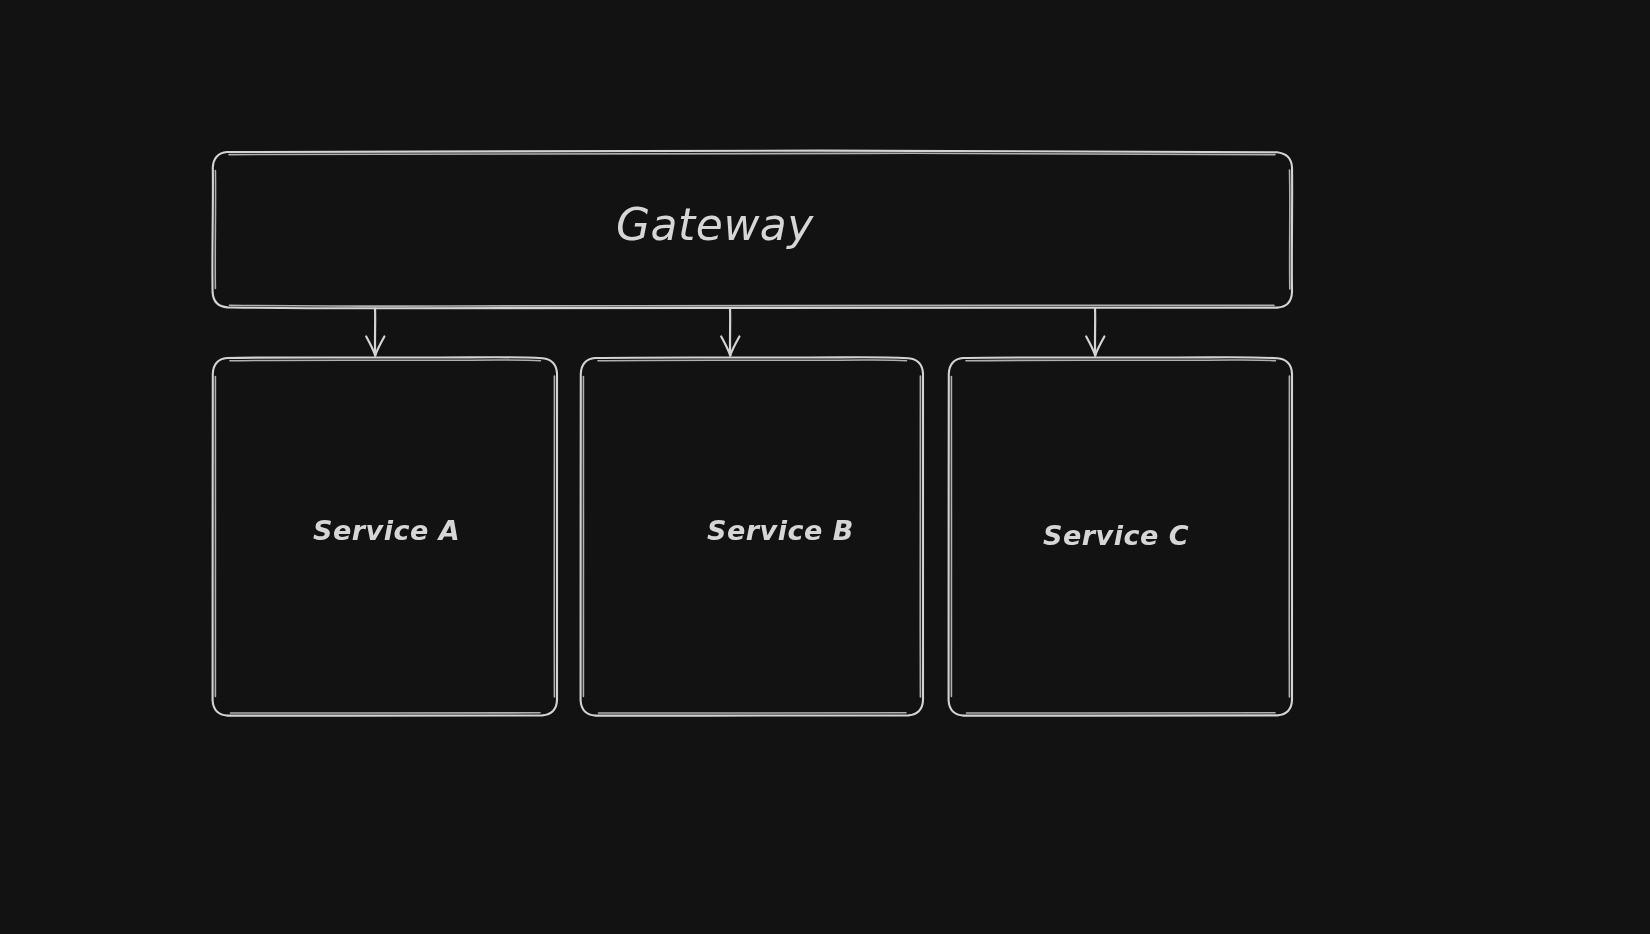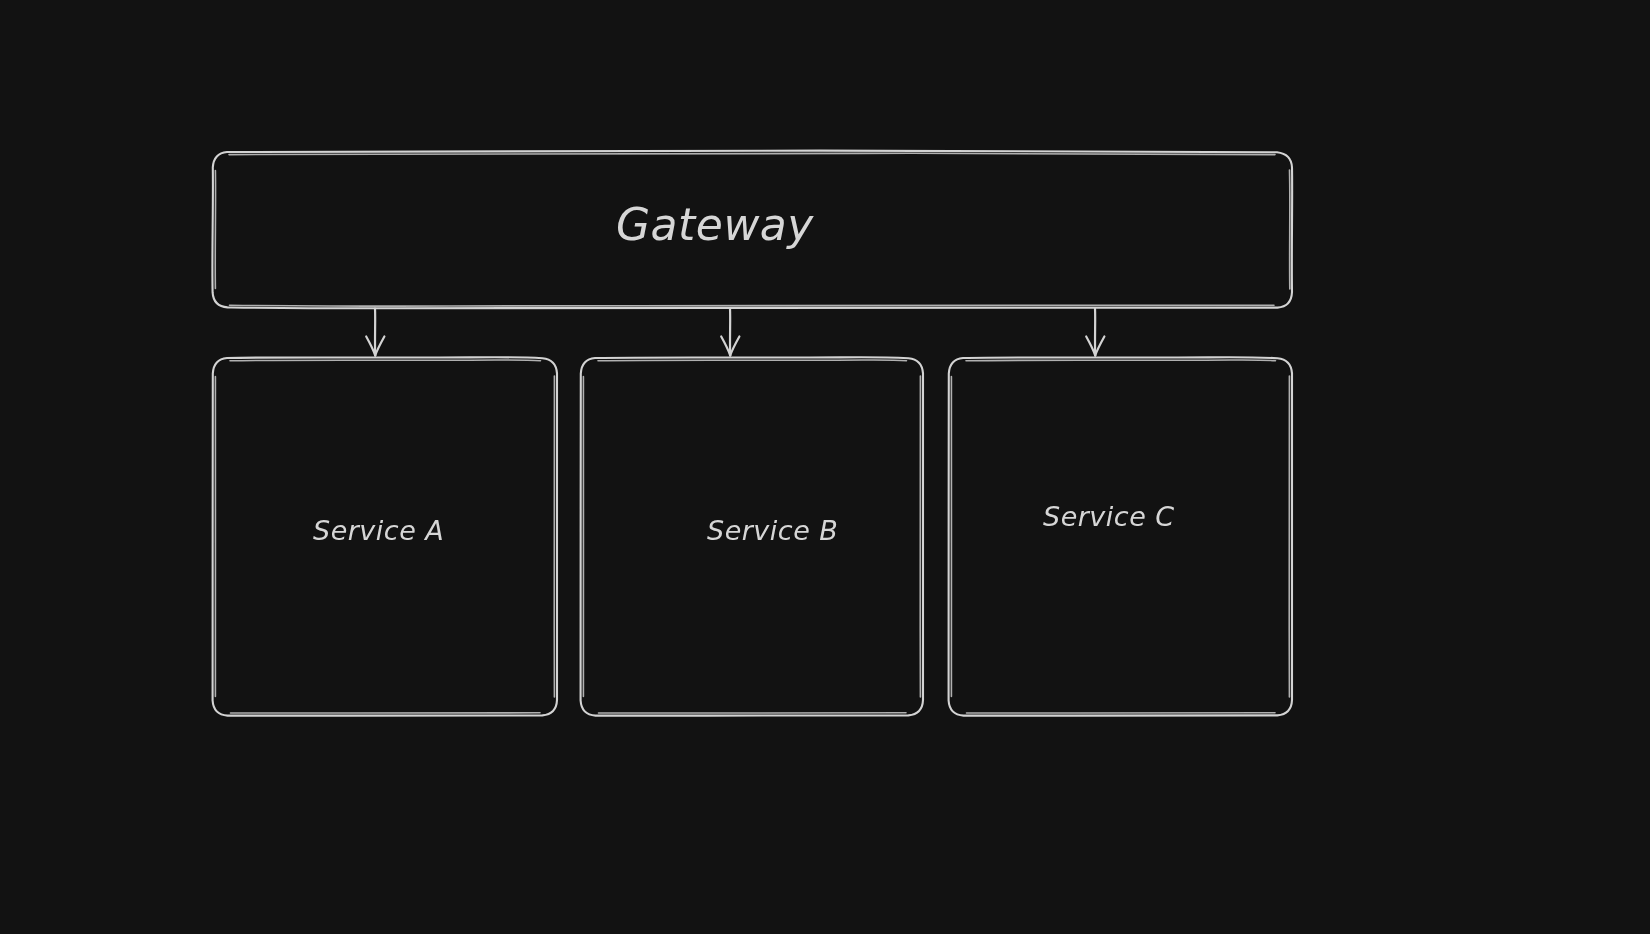--- a/index.html
+++ b/index.html
@@ -38,20 +38,21 @@
     letter-spacing: 0.5px;
     user-select: none;
   }
   .label-gateway {
     font-size: 44px;
     line-height: 1;
   }
   .label-service {
     font-size: 27px;
     line-height: 1;
+    font-weight: bold;
   }
 </style>
 </head>
 <body>
 
 <div id="canvas-root">
 
   <svg class="diagram-layer" viewBox="0 0 1650 934">
     <defs>
       <style>
@@ -208,15 +209,15 @@
       <path class="arrow-stroke" d="M 1104.4 336.5 C 1101.6 341.5, 1097.4 349, 1095.2 355.5"></path>
     </g>
   </svg>
 
   <div class="node-label label-gateway" style="left:616px; top:203px;">Gateway</div>
 
   <div class="node-label label-service" style="left:313px; top:517px;">Service A</div>
 
   <div class="node-label label-service" style="left:680px; top:517px;margin-left:27px;">Service B</div>
 
-  <div class="node-label label-service" style="left:1043px; top:503px;">Service C</div>
+  <div class="node-label label-service" style="left:1043px; top:522px;">Service C</div>
 
 </div>
 
 </body></html>

